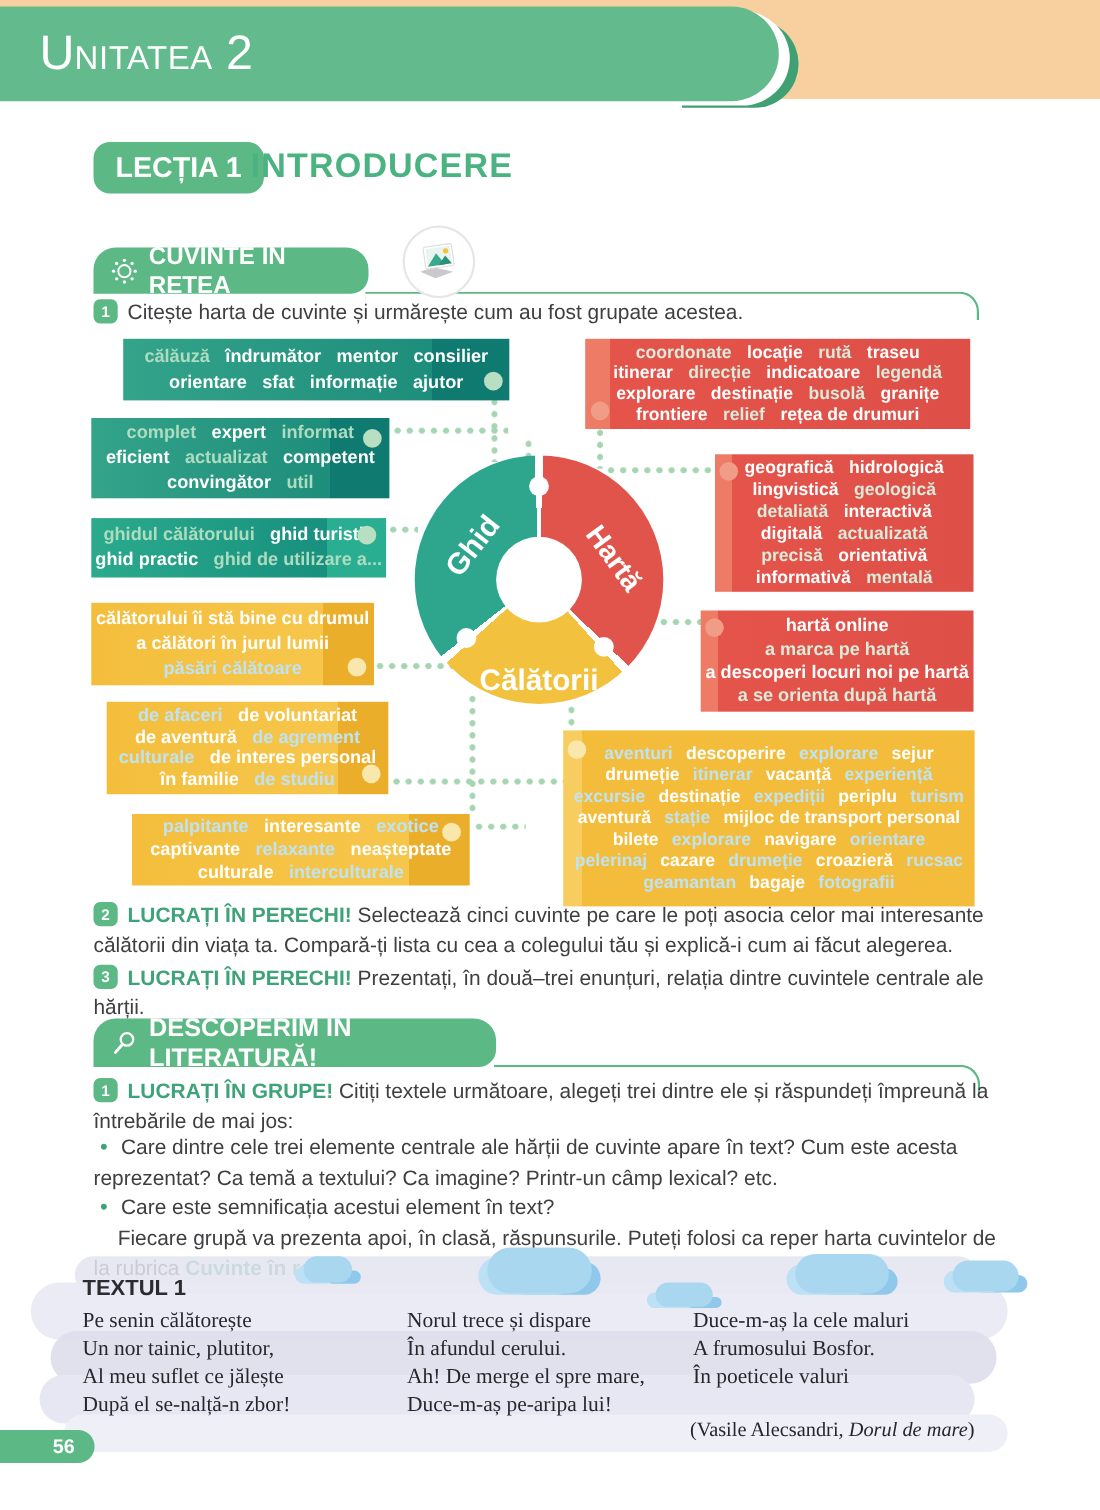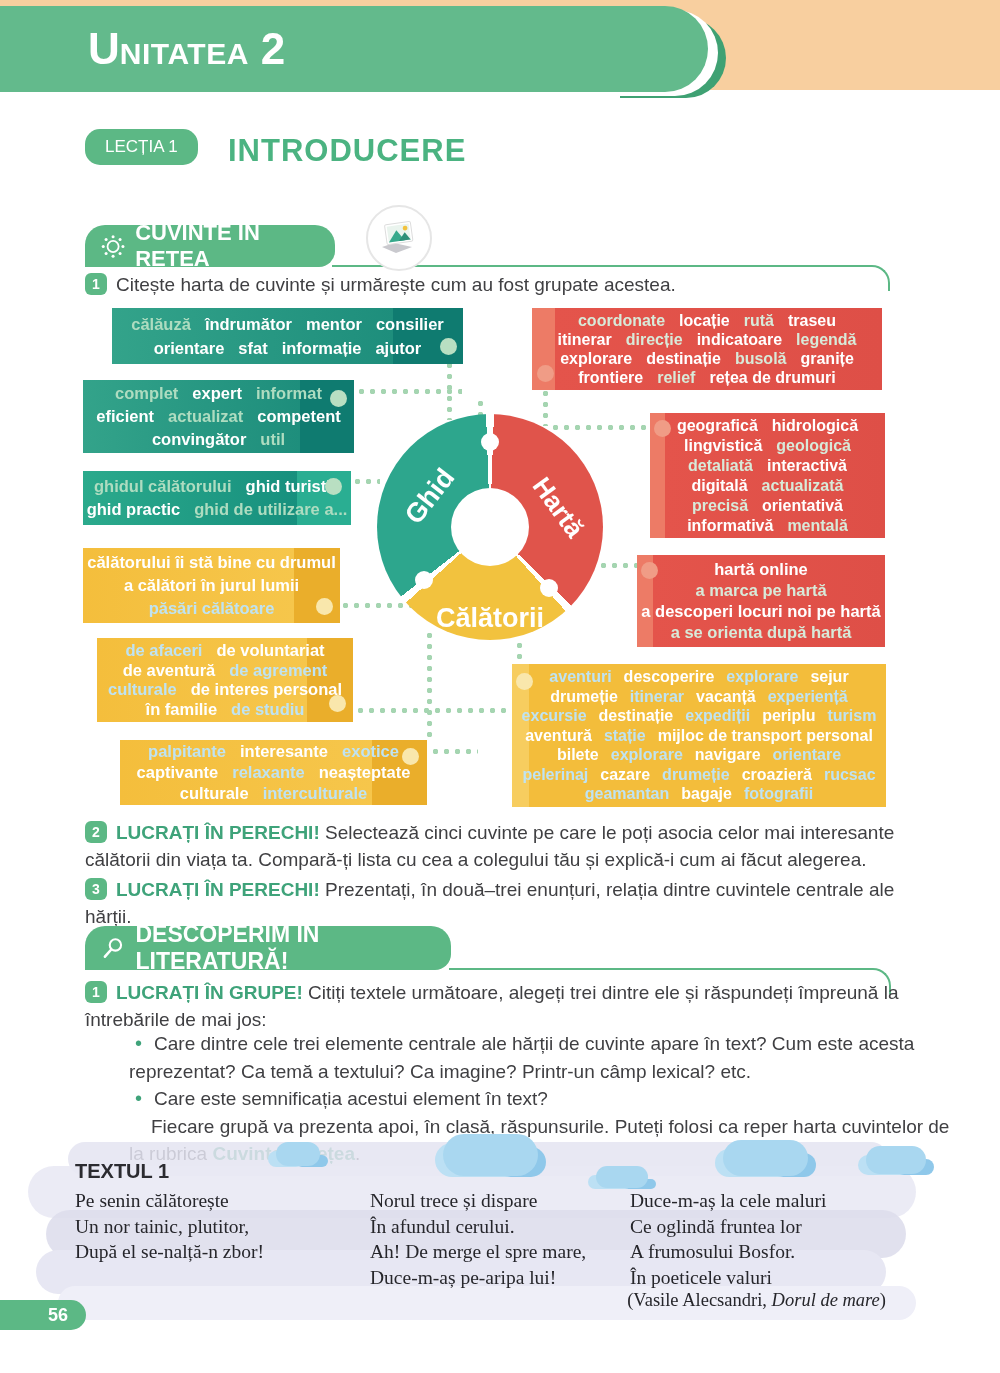--- a/index.html
+++ b/index.html
@@ -4,28 +4,28 @@
 <style>
   html,body{margin:0;padding:0;background:#fff;}
   .page{position:relative;width:1000px;height:1373px;background:#ffffff;overflow:hidden;
         font-family:"Liberation Sans","DejaVu Sans",sans-serif;color:#3f3f42;}
 
   
   .peach{position:absolute;left:0;top:0;width:1000px;height:90px;background:#F8CF9F;}
   .cap-dark{position:absolute;left:620px;top:18px;width:106px;height:80px;background:#3FA173;border-radius:0 46px 46px 0;}
   .cap-white{position:absolute;left:606px;top:10px;width:112px;height:86px;background:#ffffff;border-radius:0 46px 46px 0;}
   .banner{position:absolute;left:0;top:6px;width:708px;height:86px;background:#63BA8C;border-radius:0 44px 44px 0;
-          display:flex;align-items:center;padding-left:88px;box-sizing:border-box;color:#fff;font-weight:bold;gap:27px;}
+          display:flex;align-items:center;padding-left:36px;box-sizing:border-box;color:#fff;font-weight:normal;gap:27px;}
   .u-big{font-size:44px;}
   .u-small{font-size:30px;letter-spacing:.5px;}
   .u-num{margin-left:12px;}
   .unit-title{margin-left:58px;font-size:40px;letter-spacing:.3px;}
 
-  .lesson-badge{position:absolute;left:85px;top:129px;background:#5CB885;color:#fff;font-weight:normal;
-                font-size:17px;padding:8px 20px;border-radius:15px;}
+  .lesson-badge{position:absolute;left:85px;top:129px;background:#5CB885;color:#fff;font-weight:bold;
+                font-size:26px;padding:8px 20px;border-radius:15px;}
   .lesson-title{position:absolute;left:228px;top:133px;color:#4BB381;font-weight:bold;font-size:31px;letter-spacing:1px;}
 
   
   .sec-banner{position:absolute;background:#5CB885;color:#fff;font-weight:bold;font-size:22px;
               display:flex;align-items:center;gap:10px;padding:0 16px;box-sizing:border-box;
               border-radius:20px 20px 16px 0;height:42px;}
   .sec1{left:85px;top:225px;width:250px;}
   .sec2{left:85px;top:926px;width:366px;height:44px;font-size:23px;}
   .hairline{position:absolute;border-top:2px solid #5CB885;border-right:2px solid #5CB885;border-radius:0 18px 0 0;}
   .h1{left:332px;top:265px;width:556px;height:24px;}
@@ -36,21 +36,21 @@
   
   .ex{position:absolute;left:85px;width:838px;font-size:19px;line-height:27px;color:#3f3f42;}
   .num{display:inline-block;width:22px;height:22px;background:#5CB885;border-radius:6px;color:#fff;
        font-weight:bold;font-size:14px;text-align:center;line-height:22px;margin-right:9px;vertical-align:2px;}
   .ex-label{color:#3FA37A;font-weight:bold;}
   .ex1{top:271px;}
   .ex2{top:819px;}
   .ex3{top:876px;}
   .ex4{top:979px;}
 
-  .lit-block{position:absolute;left:85px;top:1030px;width:840px;font-size:19px;line-height:27.5px;margin-left:44px;}
+  .lit-block{position:absolute;left:85px;top:1030px;width:840px;font-size:19px;line-height:27.5px;}
   .lit-block p{margin:0;}
   .bullet{color:#3FA37A;font-size:20px;margin:0 12px 0 6px;}
   .closing{text-indent:22px;}
   .green-link{color:#3FA37A;font-weight:bold;}
 
   
   .wm{position:absolute;display:flex;flex-direction:column;justify-content:center;box-sizing:border-box;
       padding:3px 28px;}
   .wm-line{display:flex;justify-content:center;gap:0 14px;}
   .wm-word{font-weight:bold;font-size:16.5px;white-space:nowrap;}
@@ -66,21 +66,21 @@
 
   .b1{left:112px;top:308px;width:351px;height:56px;line-height:24px;}
   .b2{left:83px;top:380px;width:271px;height:73px;line-height:23px;}
   .b3{left:83px;top:471px;width:268px;height:54px;line-height:23px;}
   .b4{left:83px;top:548px;width:257px;height:75px;line-height:23px;}
   .b5{left:97px;top:638px;width:256px;height:84px;line-height:19.5px;}
   .b6{left:120px;top:740px;width:307px;height:65px;line-height:21px;}
   .r1{left:532px;top:308px;width:350px;height:82px;line-height:19px;}
   .r2{left:650px;top:413px;width:235px;height:125px;line-height:20px;}
   .r3{left:637px;top:555px;width:248px;height:92px;line-height:21px;}
-  .r4{left:512px;top:664px;width:374px;height:143px;line-height:19.5px;}
+  .r4{left:512px;top:664px;width:374px;height:160px;line-height:19.5px;}
   .r4 .wm-line{gap:0 12px;}
   .r4 .wm-word{font-size:16px;}
   .r1 .wm-word,.r2 .wm-word{font-size:16px;}
 
   .node{position:absolute;width:17px;height:17px;border-radius:50%;}
   .teal .node,.greenbx .node{background:#B9DFC2;}
   .yellow-r .node,.yellow-l .node{background:#F9E7AC;}
   .red-l .node{background:#F09C86;}
   .b1 .node{right:6px;top:30px;}
   .b2 .node{right:7px;top:10px;}
@@ -452,31 +452,31 @@
     <div class="band band-e"></div>
     <div class="cloud cl1"></div>
     <div class="cloud cl2"></div>
     <div class="cloud cl3"></div>
     <div class="cloud cl4"></div>
     <div class="cloud cl5"></div>
     <div class="text-label">TEXTUL 1</div>
     <div class="poem-col c1">
         <div class="poem-line">Pe senin călătorește</div>
         <div class="poem-line">Un nor tainic, plutitor,</div>
+        <div class="poem-line">Al meu suflet ce jălește</div>
         <div class="poem-line">După el se-nalță-n zbor!</div>
       </div>
     <div class="poem-col c2">
         <div class="poem-line">Norul trece și dispare</div>
         <div class="poem-line">În afundul cerului.</div>
         <div class="poem-line">Ah! De merge el spre mare,</div>
         <div class="poem-line">Duce-m-aș pe-aripa lui!</div>
       </div>
     <div class="poem-col c3">
         <div class="poem-line">Duce-m-aș la cele maluri</div>
-        <div class="poem-line">Ce oglindă fruntea lor</div>
         <div class="poem-line">A frumosului Bosfor.</div>
         <div class="poem-line">În poeticele valuri</div>
       </div>
     <div class="attribution"><span>(Vasile Alecsandri, </span><span class="it">Dorul de mare</span><span>)</span></div>
   </div>
 
   <div class="page-pill">56</div>
 
 </div>
 

